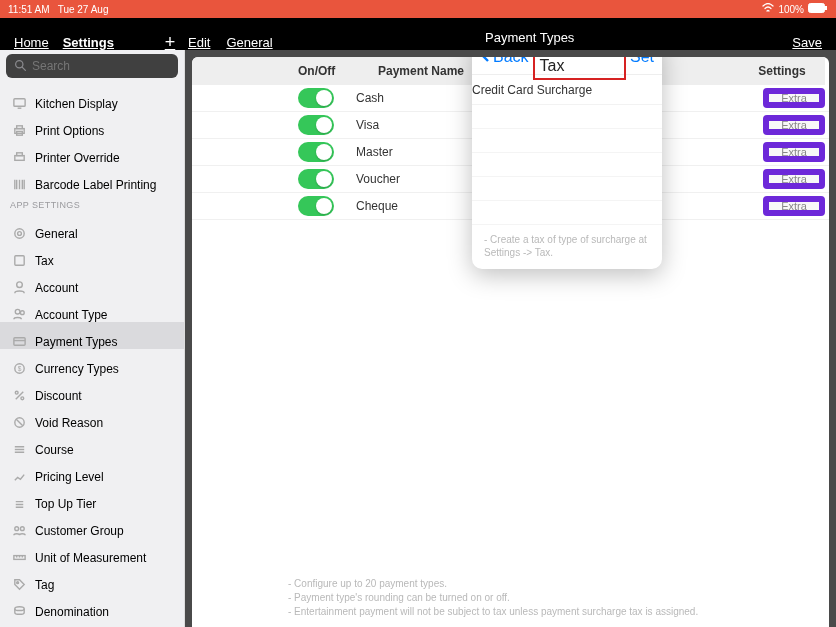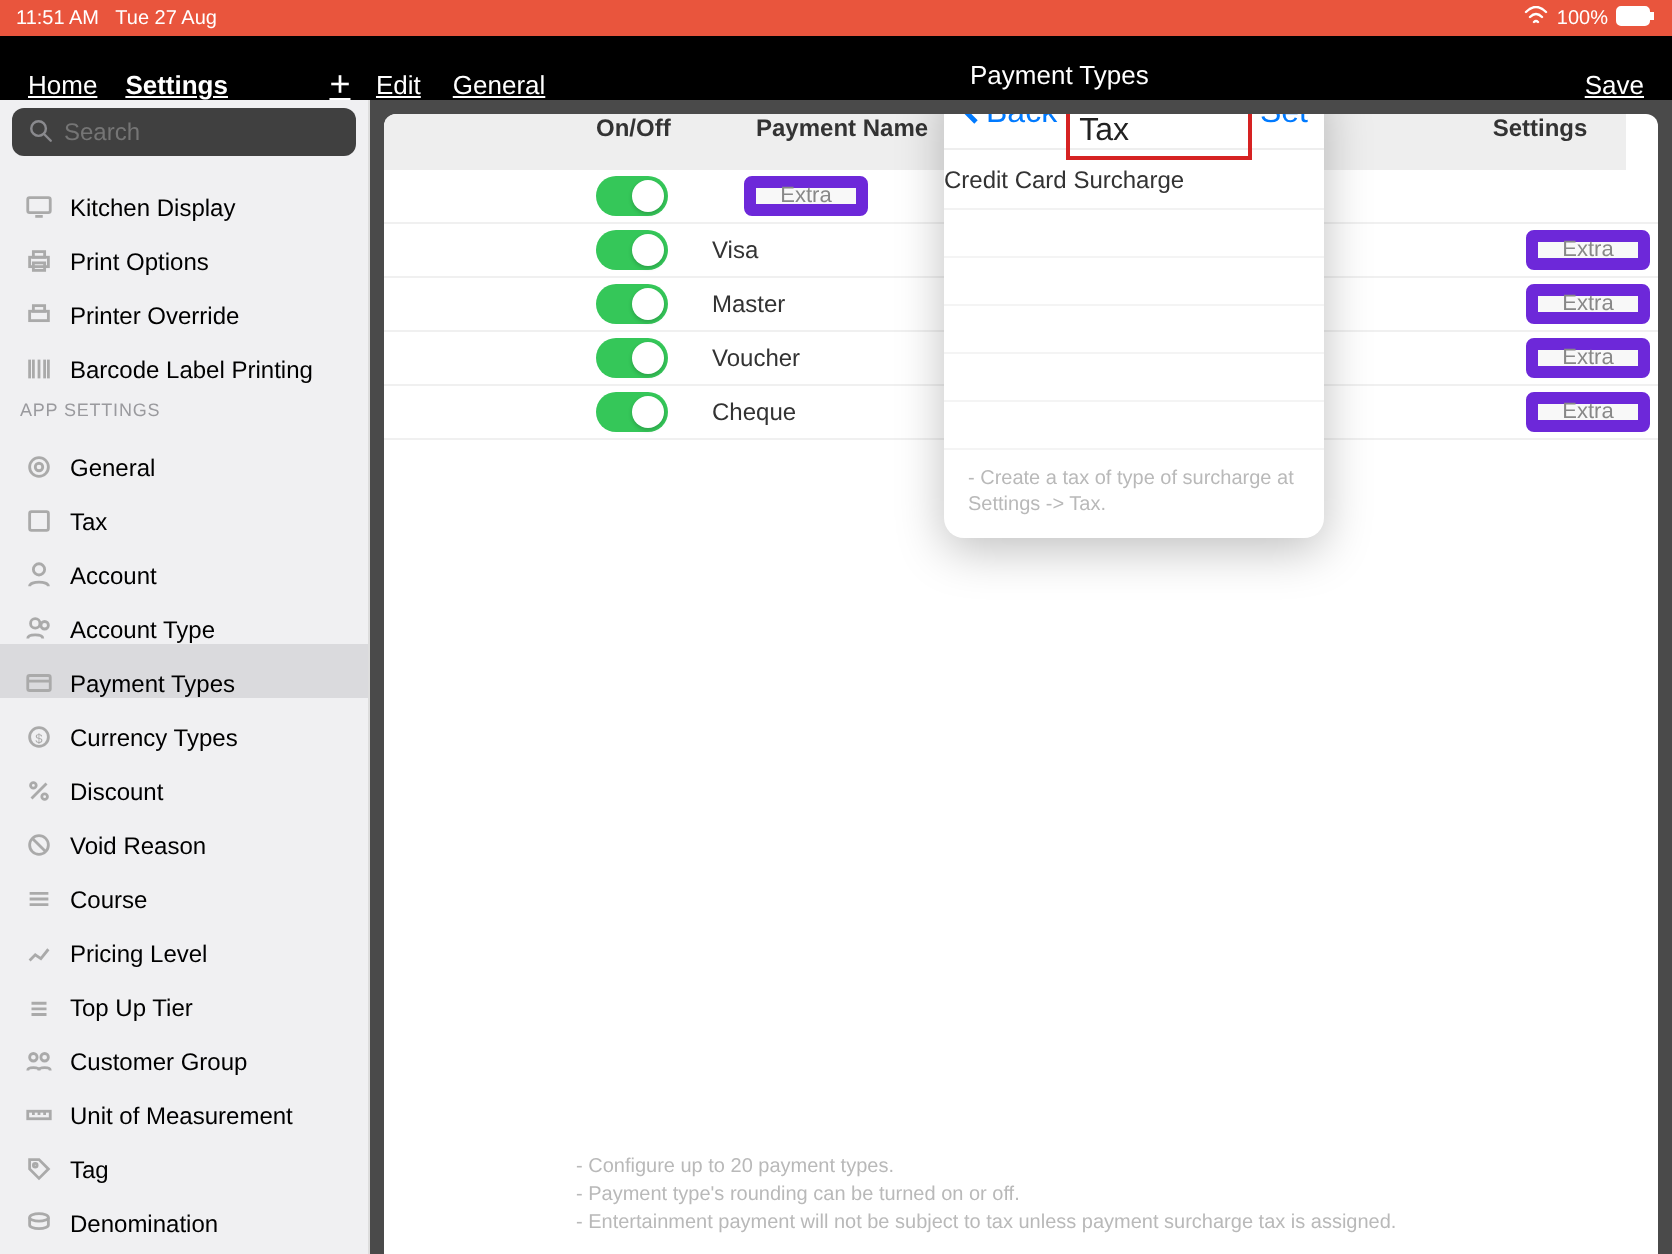--- a/index.html
+++ b/index.html
@@ -26,21 +26,21 @@
   .side-item { display:flex; align-items:flex-end; height:27px; padding:0 11px; font-size:12px; color:#000000; gap:8px; }
   .side-item.sel { background:#dadadd; }
   .side-item .ico { width:16px; height:16px; display:flex; align-items:center; justify-content:center; }
   .side-item .ico svg { width:15px; height:15px; stroke:#aaa; fill:none; stroke-width:1.5; }
   .side-sep { height:22px; display:flex; align-items:flex-end; padding:0 10px 4px; font-size:9px; color:#9a9a9e; letter-spacing:0.4px; }
 
   .main { position:absolute; top:50px; left:185px; right:0; bottom:0; background:#4a4a4a; padding:7px 7px 0 7px; }
   .page-title { position:absolute; top:-20px; left:300px; color:#fff; font-size:13px; font-weight:500; }
   .sheet { position:absolute; top:7px; left:7px; right:7px; bottom:0; background:#fff; border-radius:6px 6px 0 0; overflow:hidden; }
 
-  .tablehead { position:absolute; top:0; left:0; right:16px; height:28px; background:#eee; display:flex; font-size:12px; font-weight:600; color:#333; padding-left:106px; }
+  .tablehead { position:absolute; top:0; left:0; right:4px; height:28px; background:#eee; display:flex; align-items:center; font-size:12px; font-weight:600; color:#333; padding-left:106px; }
   .tablehead .col-onoff { width:80px; }
   .tablehead .col-name { flex:1; }
   .tablehead .col-settings { width:86px; text-align:center; }
 
   .rows { position:absolute; top:28px; left:0; right:0; }
   .row { height:27px; display:flex; align-items:center; border-bottom:1px solid #f0f0f0; padding-left:106px; font-size:12px; color:#333; }
   .row .sw { width:54px; }
   .row .nm { flex:1; padding-left: 4px; }
   .row .extra { width:86px; display:flex; justify-content:center; }
   .toggle { width:36px; height:20px; background:#35c759; border-radius:10px; position:relative; }
@@ -300,20 +300,21 @@
       <div class="col-onoff">On/Off</div>
       <div class="col-name">Payment Name</div>
       <div class="col-settings">Settings</div>
     </div>
 
     <div class="rows">
       <div class="row">
         <div class="sw">
             <div class="toggle"></div>
           </div>
+        <div class="nm">Cash</div>
         <div class="extra">
             <div class="extra-btn">Extra</div>
           </div>
       </div>
       <div class="row">
         <div class="sw">
             <div class="toggle"></div>
           </div>
         <div class="nm">Visa</div>
         <div class="extra">

